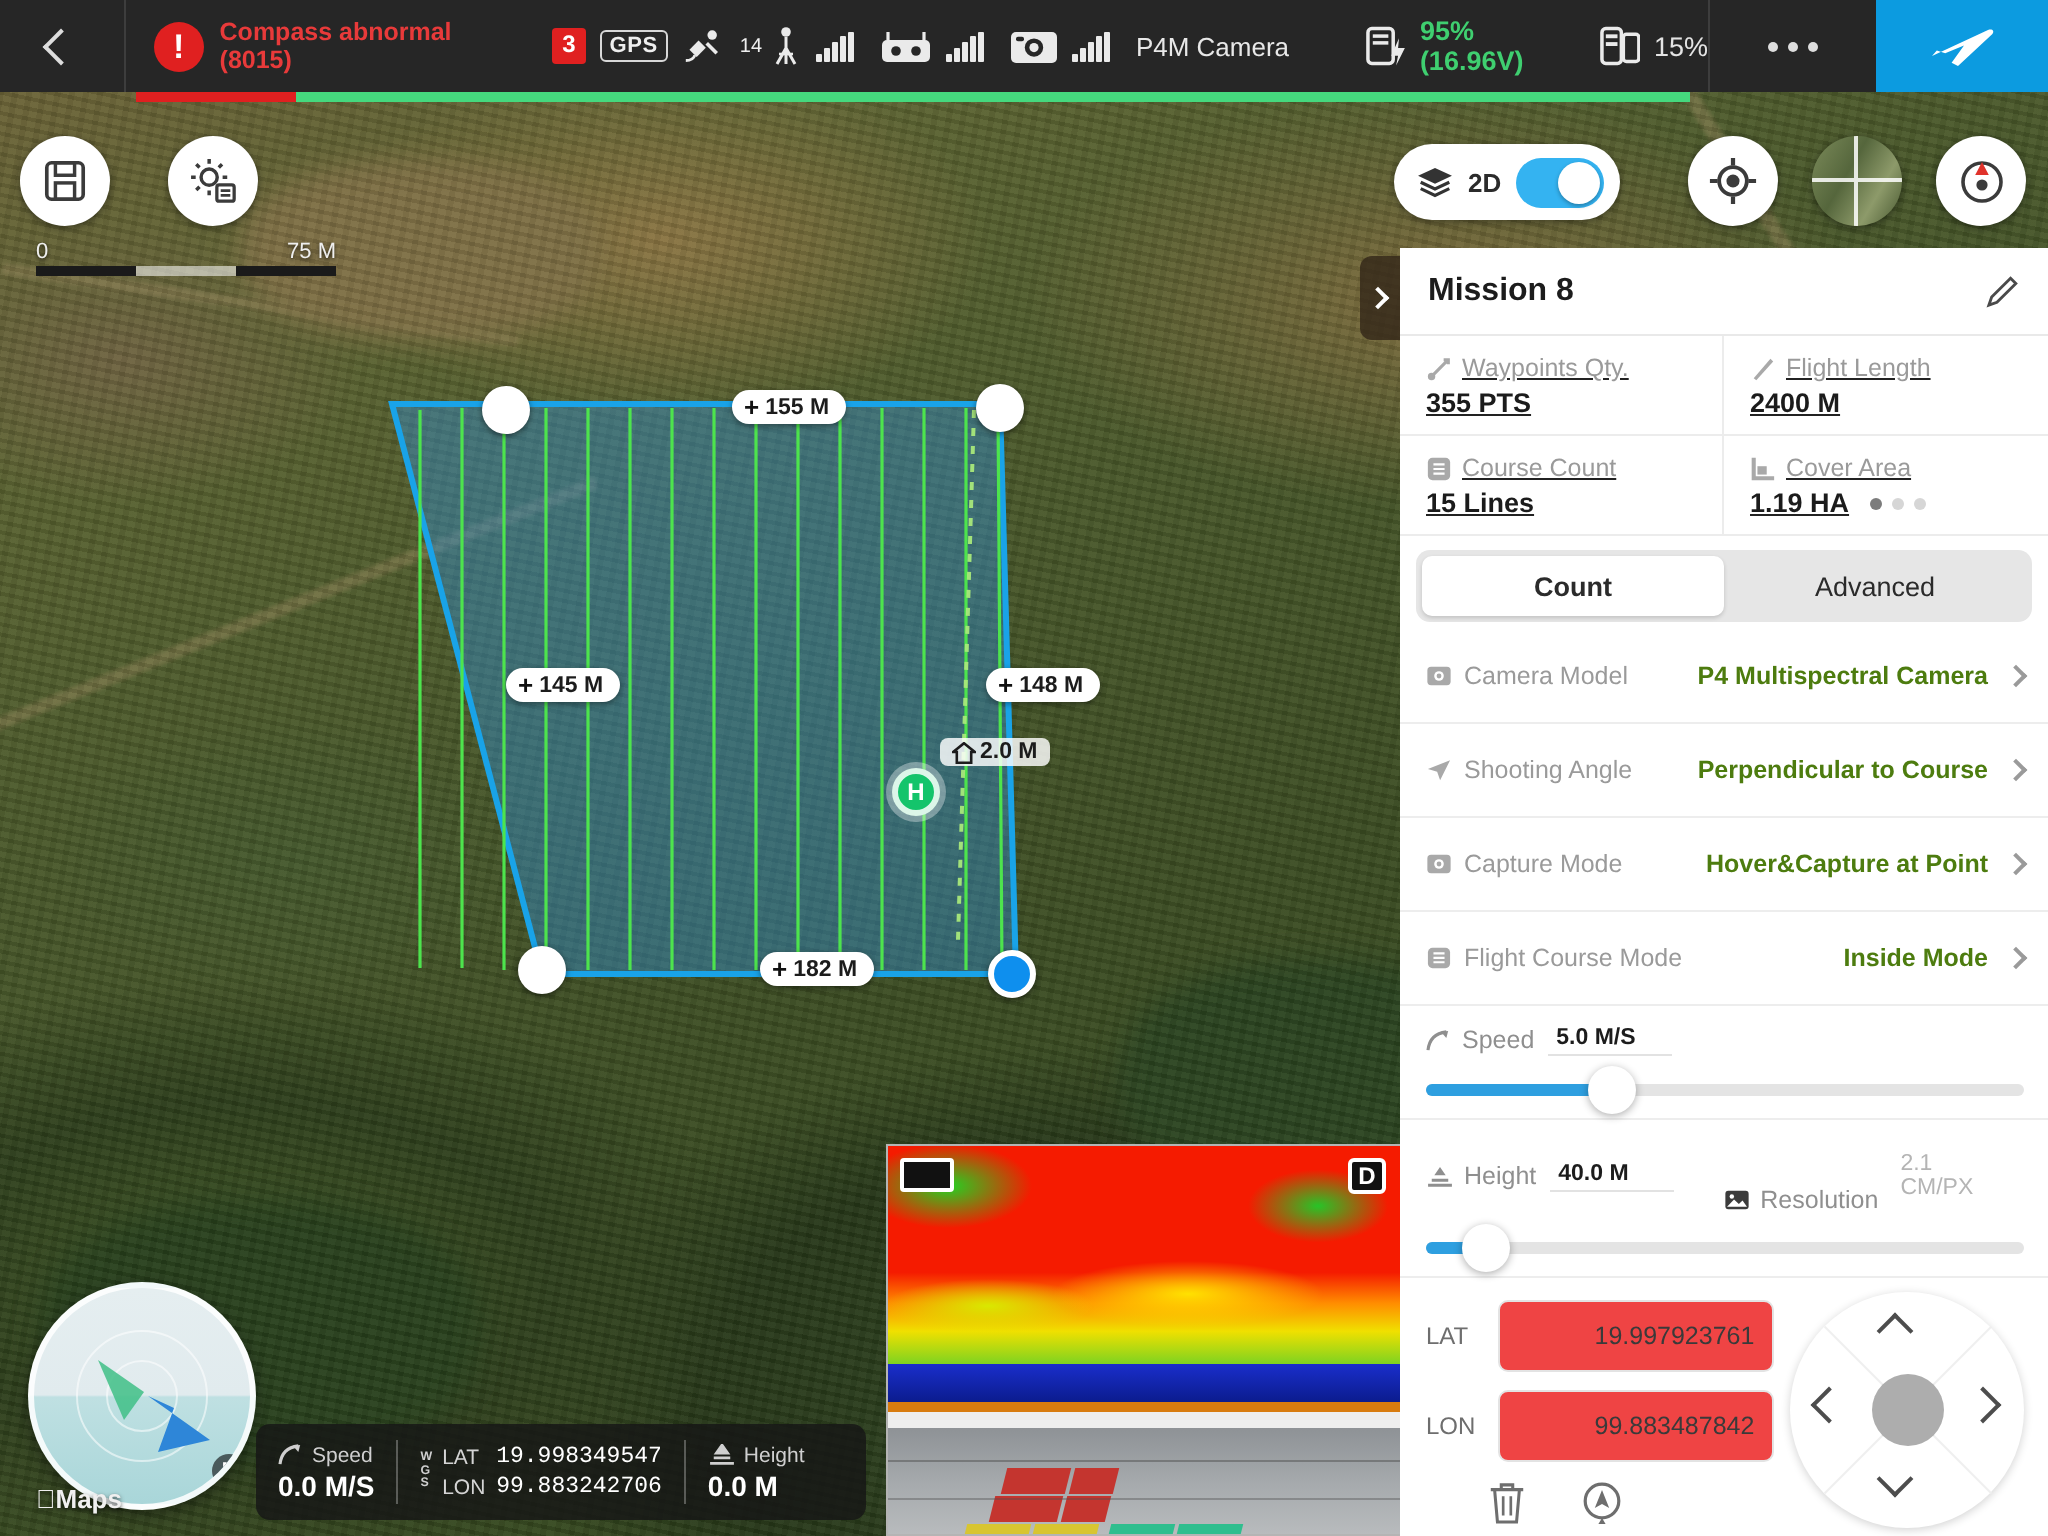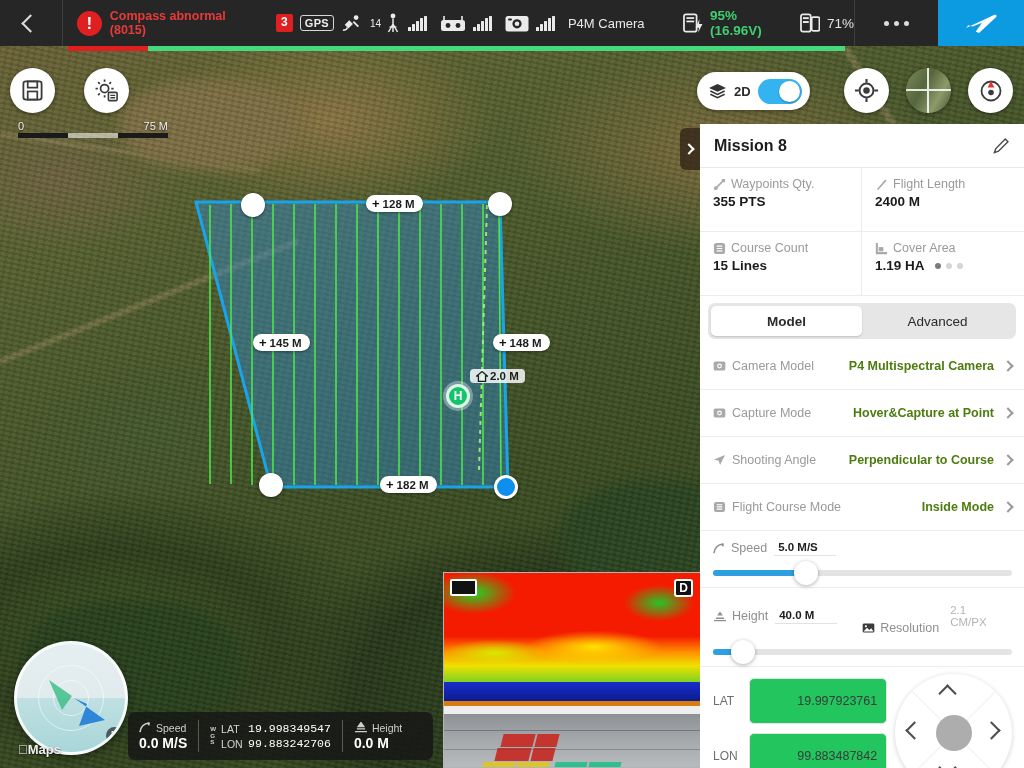--- a/index.html
+++ b/index.html
@@ -250,21 +250,21 @@
   .chev-right-w { width:8px;height:8px;border-top:2.2px solid #fff;border-right:2.2px solid #fff;
     transform:rotate(45deg); margin-left:-2px;}
 
   #panel-header {
     height:44px; display:flex; align-items:center; justify-content:space-between;
     padding:0 14px; border-bottom:1px solid #e9e9e9;
   }
   #panel-title { font-size:16px; font-weight:bold; color:#1c1c1c; }
 
   .stat-grid { display:grid; grid-template-columns:1fr 1fr; }
-  .stat-cell { padding:9px 13px 22px; border-bottom:1px solid #ececec; min-height:48px; }
+  .stat-cell { padding:9px 13px 8px; border-bottom:1px solid #ececec; min-height:48px;text-decoration:underline; }
   .stat-cell:nth-child(odd){ border-right:1px solid #ececec; }
   .stat-lbl { display:flex; align-items:center; gap:5px; color:#9a9a9a; font-size:12.5px; }
   .stat-val { font-size:13.5px; font-weight:bold; color:#1b1b1b; margin-top:3px;
      display:flex; align-items:center; gap:4px;}
   .dots { display:flex; gap:5px; margin-left:6px; }
   .dots i { width:6px;height:6px;border-radius:50%;background:#d6d6d6;display:block; }
   .dots i.on { background:#7c7c7c; }
 
   #tabs {
     margin:7px 8px 4px; background:#e6e6e6; border-radius:7px; height:36px;
@@ -292,23 +292,23 @@
   .sl-track { position:relative; height:6px; background:#e4e4e4; border-radius:3px; margin-top:14px; }
   .sl-fill { position:absolute; left:0; top:0; height:6px; background:#2E9FE0; border-radius:3px; }
   .sl-knob { position:absolute; top:-9px; width:24px; height:24px; border-radius:50%;
      background:#fff; box-shadow:0 1px 4px rgba(0,0,0,.32); cursor:pointer; }
 
   #coord-area { display:flex; padding:11px 12px 0 13px; }
   #coord-left { width:176px; }
   .coord-row { display:flex; align-items:center; gap:8px; margin-bottom:9px; }
   .coord-lbl { color:#6e6e6e; font-size:12px; width:28px; }
   .coord-input {
-    flex:1; height:46px; border:1px solid #e3e3e3; border-radius:5px;
+    flex:1; height:36px; border:1px solid #e3e3e3; border-radius:5px;
     display:flex; align-items:center; justify-content:flex-end; padding-right:9px;
-    font-size:12.5px; color:#3a3a3a; background:#22c55e; cursor:text;
+    font-size:12.5px; color:#3a3a3a; background:#ef4444; cursor:text;
   }
   #coord-actions { display:flex; gap:26px; padding-left:30px; margin-top:3px; }
   .act-ic { cursor:pointer; }
 
   #dpad { position:relative; width:118px; height:118px; margin-left:8px; margin-top:-4px; }
   #dpad-bg { position:absolute; inset:0; border-radius:50%; background:#fff;
      box-shadow:0 1px 5px rgba(0,0,0,.18); }
   .dp-sep { position:absolute; left:50%; top:50%; width:1px; height:118px; background:#efefef;
      transform-origin:center; }
   #dpad-center { position:absolute; left:41px; top:41px; width:36px; height:36px;
@@ -357,21 +357,21 @@
     <path d="M487,205 L479,470" stroke="#A8E87A" stroke-width="2" stroke-dasharray="4 5" fill="none" opacity=".95"></path>
   </svg>
 
   <div class="wp" style="left:241px;top:193px;"></div>
   <div class="wp" style="left:488px;top:192px;"></div>
   <div class="wp" style="left:259px;top:473px;"></div>
   <div class="wp blue" style="left:494px;top:475px;"></div>
 
   <div class="dist-tag" style="left:366px;top:195px;">
     <span class="plus-ic">+</span>
-    <span>128 M</span>
+    <span>155 M</span>
   </div>
   <div class="dist-tag" style="left:253px;top:334px;">
     <span class="plus-ic">+</span>
     <span>145 M</span>
   </div>
   <div class="dist-tag" style="left:493px;top:334px;">
     <span class="plus-ic">+</span>
     <span>148 M</span>
   </div>
   <div class="dist-tag" style="left:380px;top:476px;">
@@ -461,21 +461,21 @@
         <path d="M17 7 L13 16 H16.5 L15.5 21 L20 12 H16.5 Z" fill="#eaeaea"></path>
       </svg>
       <span class="batt-pct">95%(16.96V)</span>
 
       <svg width="21" height="22" viewBox="0 0 21 22" class="ico" style="margin-left:6px">
         <rect x="1" y="2" width="10" height="18" rx="2" fill="none" stroke="#eaeaea" stroke-width="1.8"></rect>
         <rect x="3" y="5" width="6" height="2" fill="#eaeaea"></rect>
         <rect x="3" y="9" width="6" height="2" fill="#eaeaea"></rect>
         <rect x="12" y="5" width="8" height="14" rx="1.6" fill="none" stroke="#eaeaea" stroke-width="1.8"></rect>
       </svg>
-      <span class="rc-pct">71%</span>
+      <span class="rc-pct">15%</span>
     </div>
 
     <div id="tb-right">
       <div id="more-btn">
         <span></span>
         <span></span>
         <span></span>
       </div>
       <div id="takeoff-btn">
         <svg width="34" height="28" viewBox="0 0 34 28">
@@ -681,58 +681,58 @@
           <span class="dots">
             <i class="on"></i>
               <i></i>
               <i></i>
           </span>
         </div>
       </div>
     </div>
 
     <div id="tabs">
-      <div class="tab active">Model</div>
+      <div class="tab active">Count</div>
       <div class="tab">Advanced</div>
     </div>
 
     <div class="opt-row">
       <span class="opt-lbl">
         <svg width="13" height="12" viewBox="0 0 14 13">
           <rect x="0.7" y="1.5" width="12.6" height="10" rx="2" fill="#a9a9a9"></rect>
           <circle cx="7" cy="6.5" r="2.6" fill="#fff"></circle>
             <circle cx="7" cy="6.5" r="1.3" fill="#a9a9a9"></circle>
         </svg>
         <span>Camera Model</span>
       </span>
       <span class="opt-val">P4 Multispectral Camera</span>
       <span class="chev-r"></span>
     </div>
 
     <div class="opt-row">
       <span class="opt-lbl">
         <svg width="13" height="12" viewBox="0 0 14 13">
+          <path d="M1 6 L13 1.2 L7.6 12 L6 7.4 Z" fill="#a9a9a9"></path>
+        </svg>
+        <span>Shooting Angle</span>
+      </span>
+      <span class="opt-val">Perpendicular to Course</span>
+      <span class="chev-r"></span>
+    </div>
+
+    <div class="opt-row">
+      <span class="opt-lbl">
+        <svg width="13" height="12" viewBox="0 0 14 13">
           <rect x="0.7" y="1.5" width="12.6" height="10" rx="2" fill="#a9a9a9"></rect>
           <circle cx="7" cy="6.5" r="2.6" fill="#fff"></circle>
             <circle cx="7" cy="6.5" r="1.3" fill="#a9a9a9"></circle>
         </svg>
         <span>Capture Mode</span>
       </span>
       <span class="opt-val">Hover&amp;Capture at Point</span>
-      <span class="chev-r"></span>
-    </div>
-
-    <div class="opt-row">
-      <span class="opt-lbl">
-        <svg width="13" height="12" viewBox="0 0 14 13">
-          <path d="M1 6 L13 1.2 L7.6 12 L6 7.4 Z" fill="#a9a9a9"></path>
-        </svg>
-        <span>Shooting Angle</span>
-      </span>
-      <span class="opt-val">Perpendicular to Course</span>
       <span class="chev-r"></span>
     </div>
 
     <div class="opt-row">
       <span class="opt-lbl">
         <svg width="13" height="12" viewBox="0 0 14 13">
           <rect x="1" y="1" width="12" height="11" rx="2.5" fill="#a9a9a9"></rect>
           <path d="M4 4 H10 M4 6.4 H10 M4 8.8 H10" stroke="#fff" stroke-width="1.2"></path>
         </svg>
         <span>Flight Course Mode</span>

